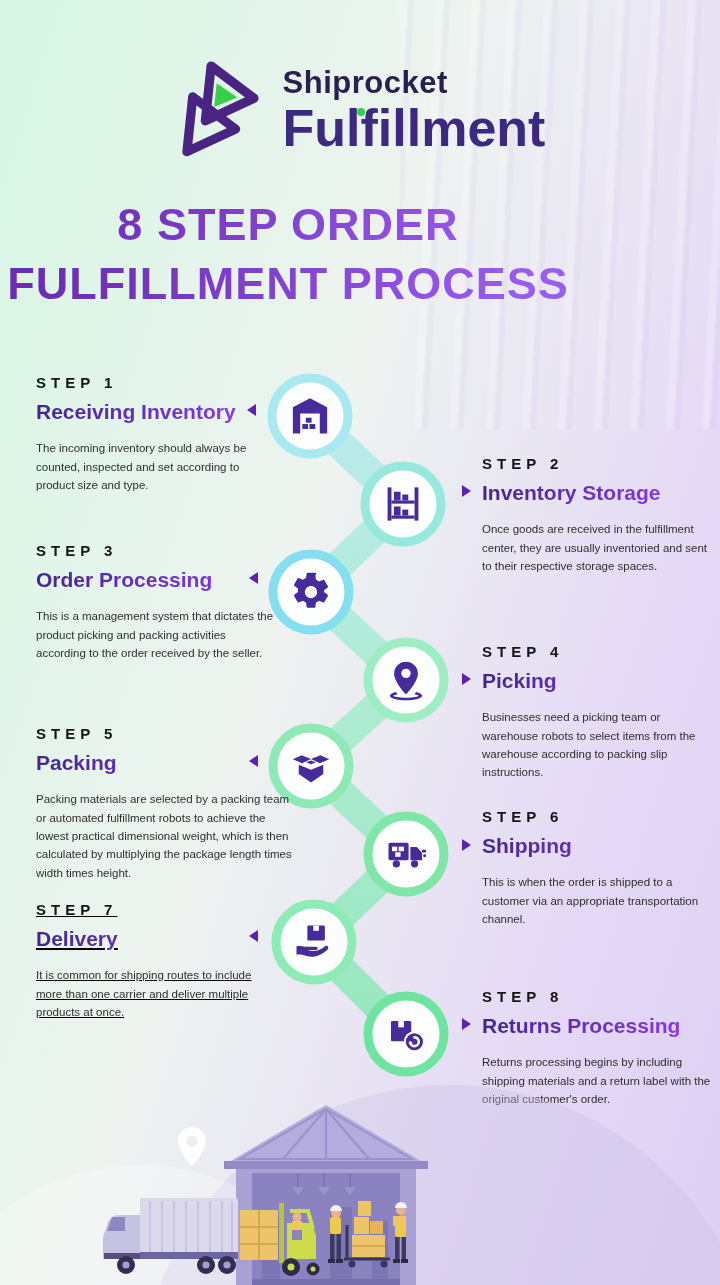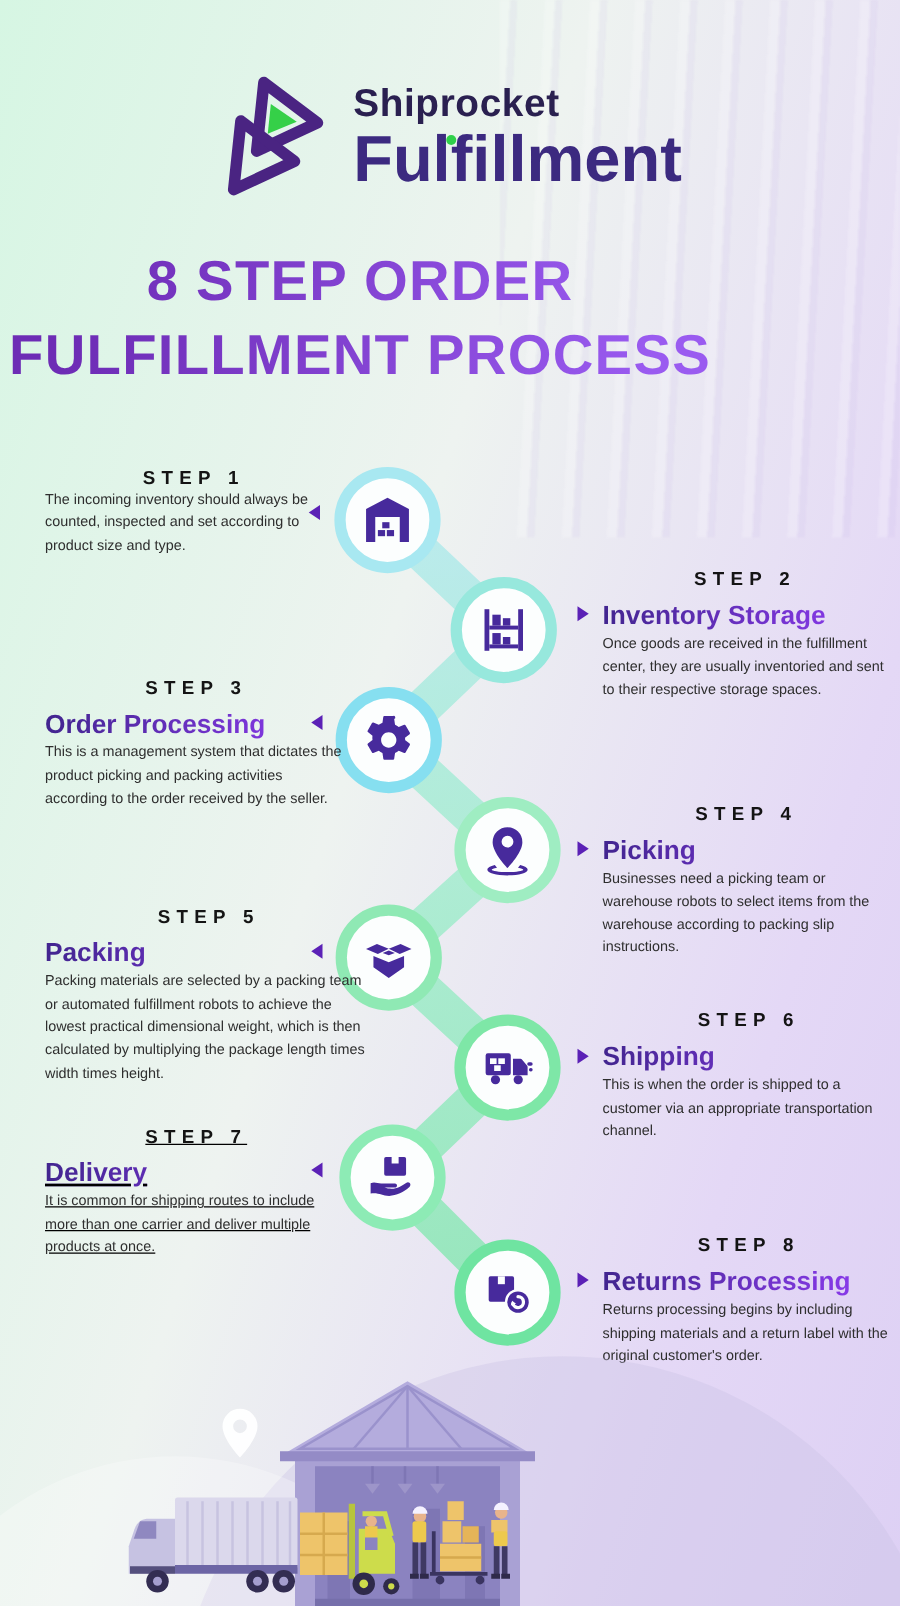--- a/index.html
+++ b/index.html
@@ -21,23 +21,23 @@
   .green-dot{position:absolute;left:74px;top:6px;width:8px;height:8px;border-radius:50%;background:#2fd04a;}
   .title{position:absolute;top:196px;left:0;width:576px;text-align:center;font-weight:bold;font-size:45px;letter-spacing:1px;line-height:1.3;}
   .grad-title{color:#7a3ace;}
   .grad-text{color:#6d2fd0;}
   @supports (-webkit-background-clip: text){
     .grad-title{background:linear-gradient(100deg,#6d2cb5 10%,#9a5bf0 90%);-webkit-background-clip:text;background-clip:text;color:transparent;}
     .grad-text{background:linear-gradient(90deg,#42258f 0%,#8b3aed 90%);-webkit-background-clip:text;background-clip:text;color:transparent;}
   }
   
   .step{position:absolute;}
-  .step-label{font-size:15px;font-weight:bold;letter-spacing:5px;color:#141414;text-align:center;}
+  .step-label{font-size:15px;font-weight:bold;letter-spacing:5px;color:#141414;}
   .step-title{font-size:21px;font-weight:bold;margin-top:8px;line-height:1.25;}
-  .step-desc{font-size:11.5px;color:#2e2e2e;line-height:1.6;margin-top:0;}
+  .step-desc{font-size:11.5px;color:#2e2e2e;line-height:1.6;margin-top:14px;}
   #s1{left:36px;top:374px;width:238px;}
   #s2{left:482px;top:455px;width:228px;}
   #s3{left:36px;top:542px;width:242px;}
   #s4{left:482px;top:643px;width:230px;}
   #s5{left:36px;top:725px;width:262px;}
   #s6{left:482px;top:808px;width:234px;}
   #s7{left:36px;top:901px;width:242px;text-decoration:underline;}
   #s8{left:482px;top:988px;width:234px;}
   .arrow{position:absolute;width:0;height:0;border-top:6px solid transparent;border-bottom:6px solid transparent;}
   .arrow.left{border-right:9px solid #5b21b6;}
@@ -162,20 +162,21 @@
     <rect x="7.6" y="4.6" width="3.2" height="3.6" fill="#fcfefe"></rect>
     <circle cx="16.8" cy="16.4" r="6" fill="#fcfefe"></circle>
     <circle cx="16.8" cy="16.4" r="4.9"></circle>
     <path d="M16.8 13.9a2.5 2.5 0 1 1-2.4 3.2" stroke="#fcfefe" stroke-width="1.5" fill="none" stroke-linecap="round"></path>
     <path d="M13.5 17.9l.6-2.1 1.8 1.4z" fill="#fcfefe"></path>
   </svg>
 </div>
 
 <div class="step" id="s1">
   <div class="step-label">STEP 1</div>
+  <div class="step-title grad-text">Receiving Inventory</div>
   <div class="step-desc">The incoming inventory should always be counted, inspected and set according to product size and type.</div>
 </div>
 <div class="step" id="s2">
   <div class="step-label">STEP 2</div>
   <div class="step-title grad-text">Inventory Storage</div>
   <div class="step-desc">Once goods are received in the fulfillment center, they are usually inventoried and sent to their respective storage spaces.</div>
 </div>
 <div class="step" id="s3">
   <div class="step-label">STEP 3</div>
   <div class="step-title grad-text">Order Processing</div>

